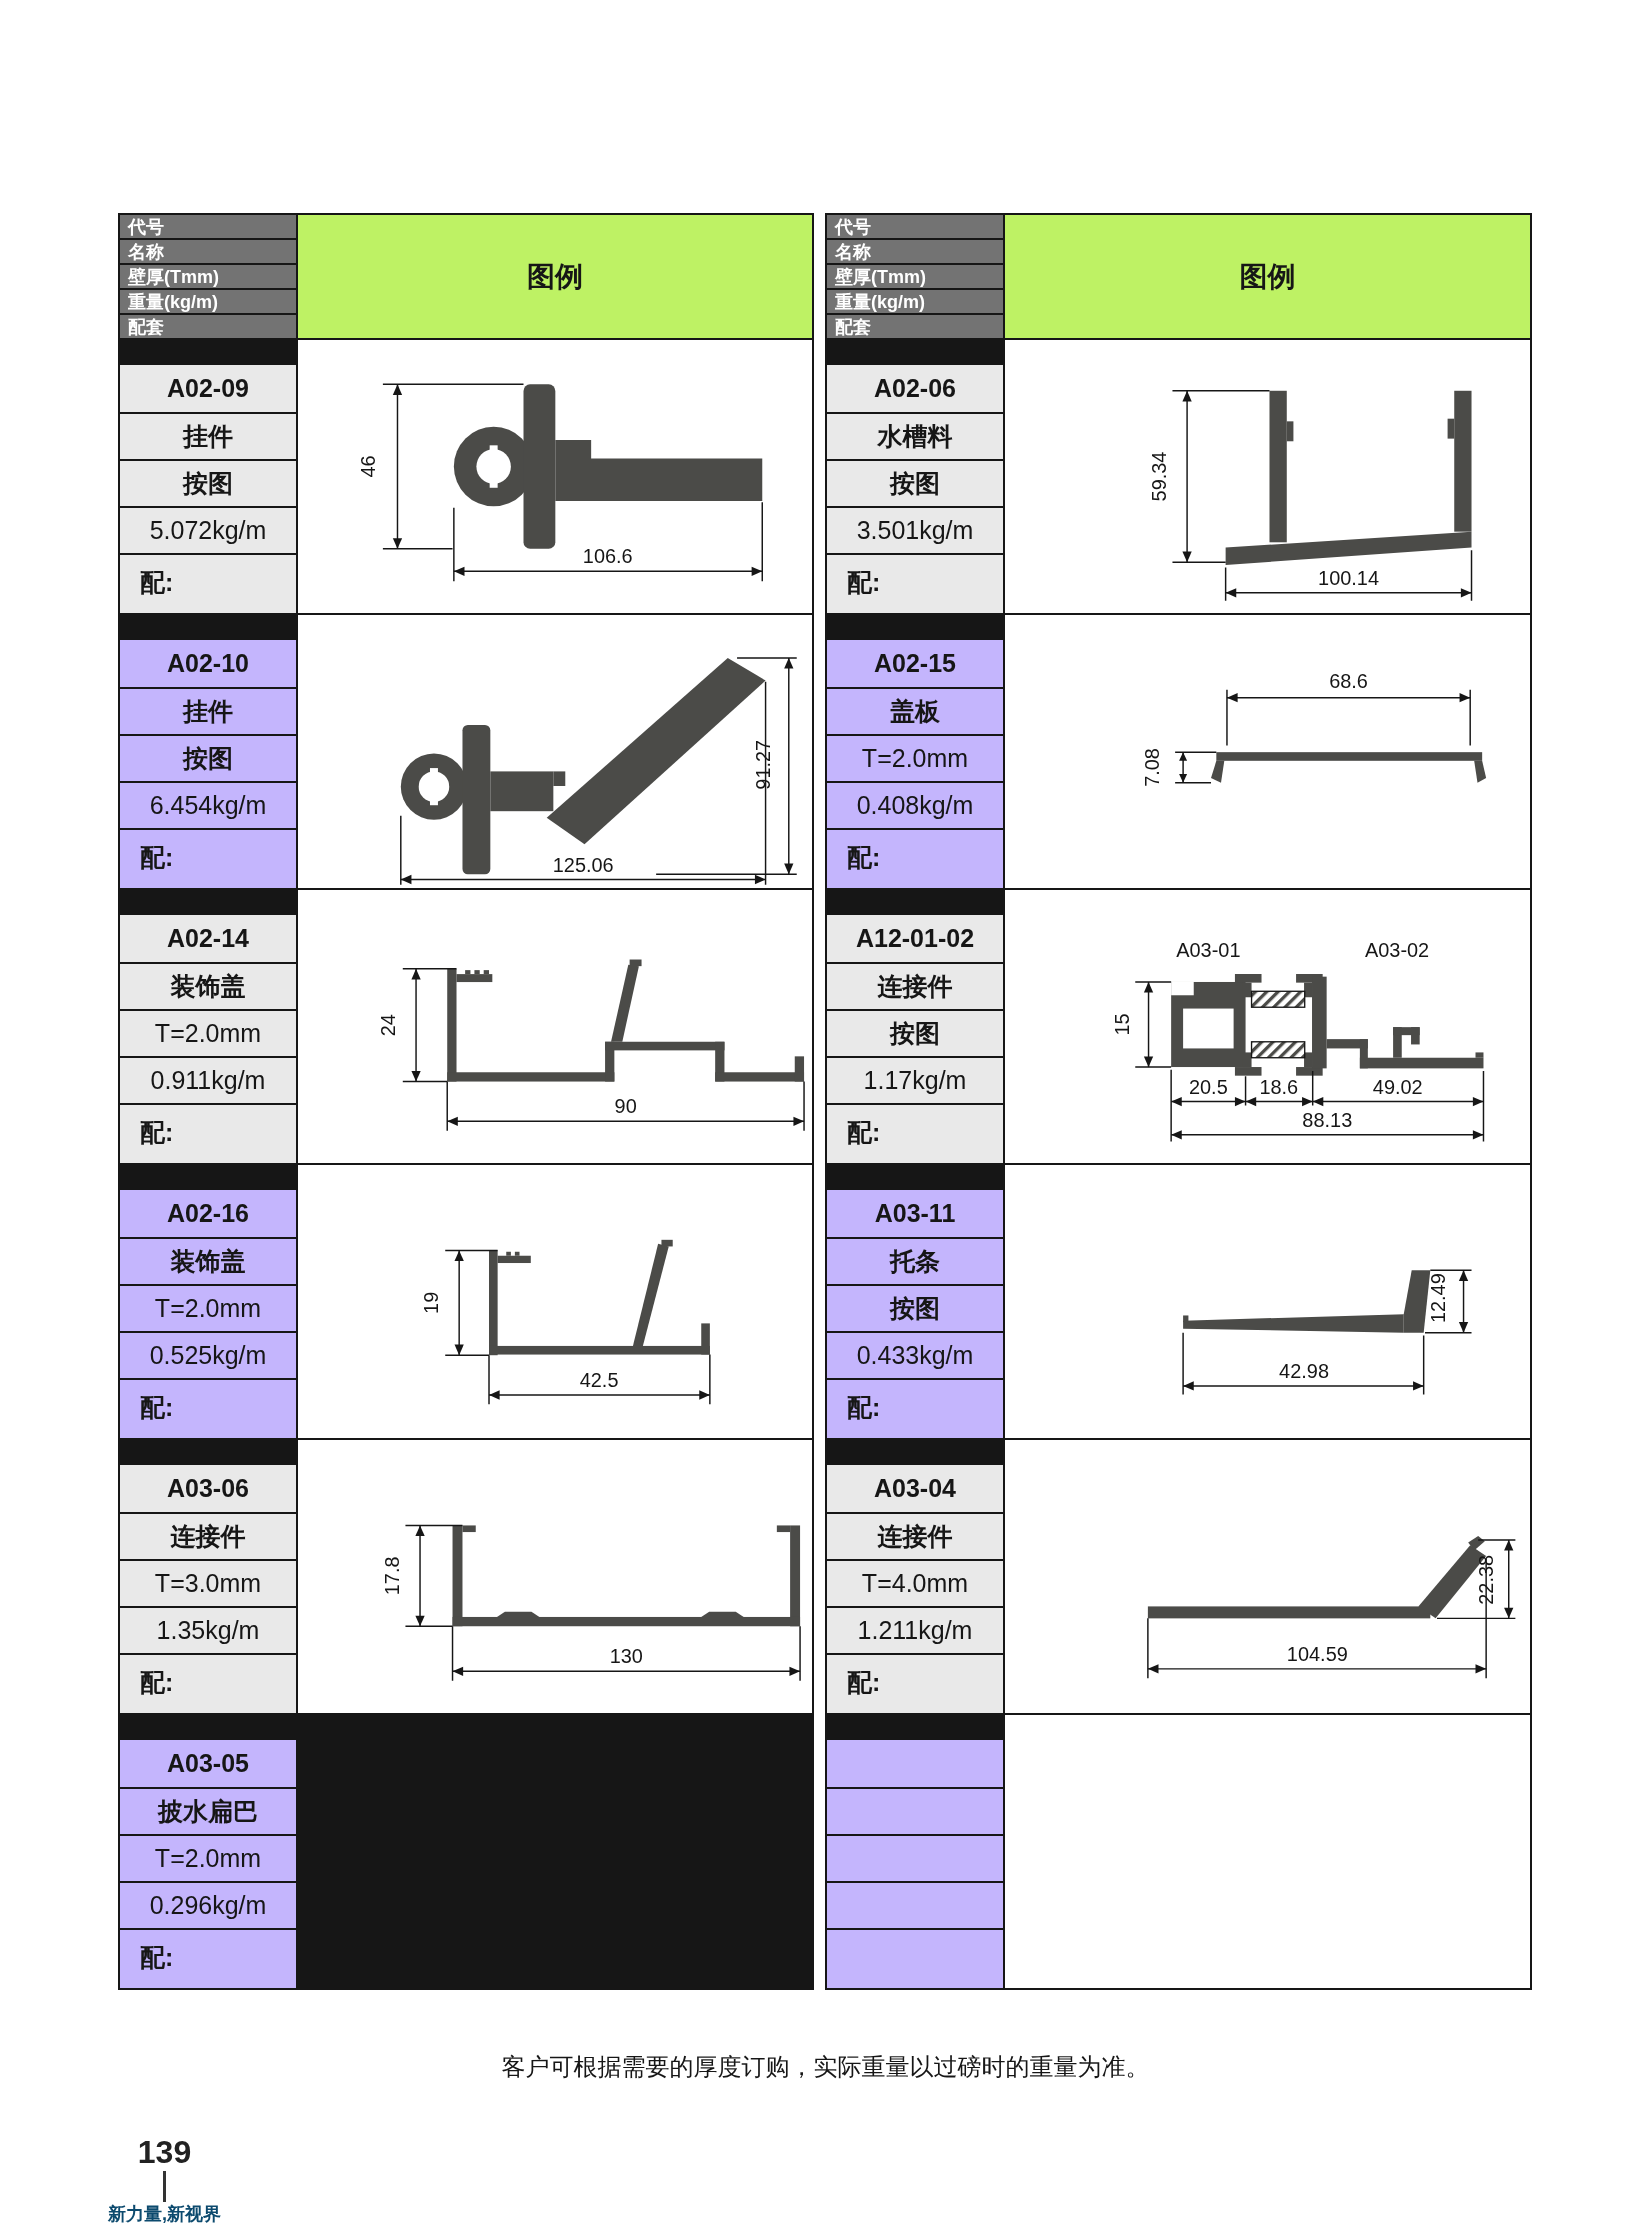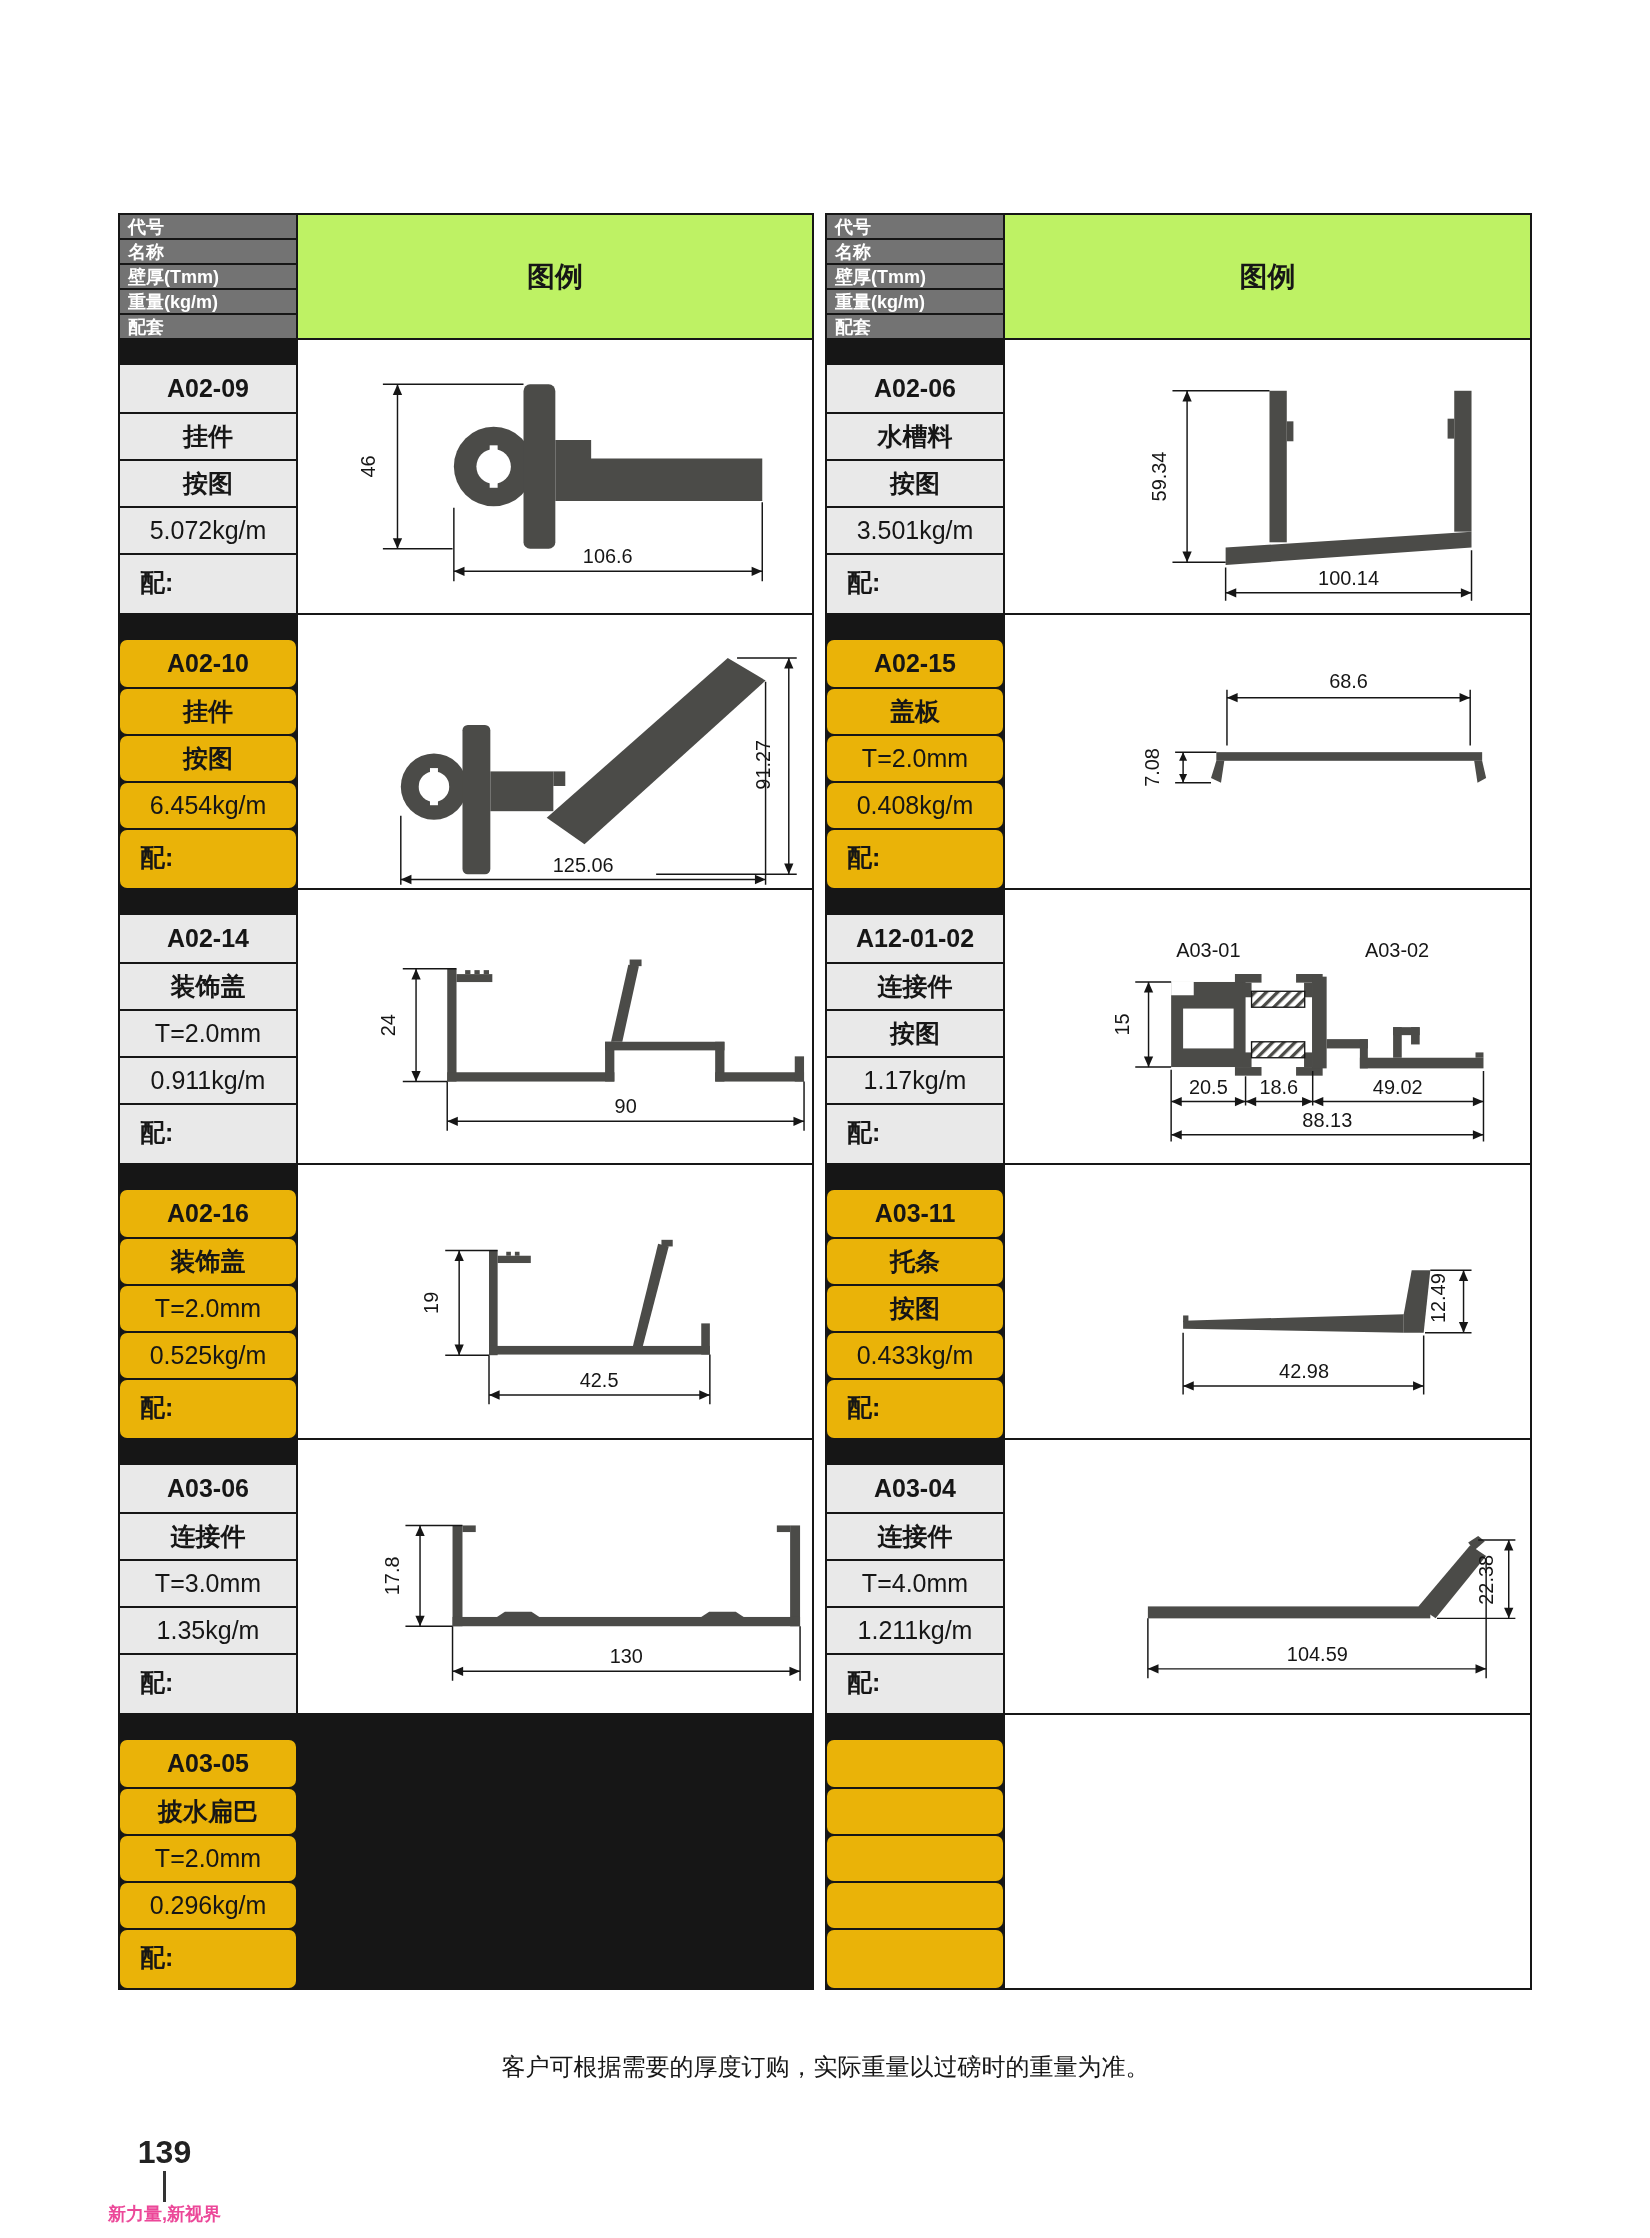--- a/index.html
+++ b/index.html
@@ -13,21 +13,21 @@
   #tblR{left:825px;top:213px;width:703px;grid-template-columns:176px 1fr;}
 
   .hcell{grid-column:1;background:#737373;color:#fff;font-weight:bold;font-size:18px;
          display:flex;align-items:center;padding-left:8px;}
   .legend{grid-column:2;grid-row:1/6;background:#bef264;display:flex;align-items:center;
           justify-content:center;font-size:28px;font-weight:bold;}
 
   .labels{grid-column:1;display:grid;grid-template-rows:47px 45px 45px 45px 1fr;gap:2px;background:#161616;margin-top:25px;}
   .labels>div{display:flex;align-items:center;justify-content:center;font-size:25px;}
   .tone-g>div{background:#e9e9e9;}
-  .tone-y>div{background:#eab308;border-radius:7px;}
+  .tone-y>div{background:#c4b5fd;}
   .code{font-weight:bold;font-size:28px;}
   .name{font-weight:bold;}
   .bold{font-weight:bold;}
   .match{justify-content:flex-start!important;align-items:flex-start!important;
          padding:10.6px 0 0 20px;font-weight:bold;}
   .draw{grid-column:2;background:#fff;}
   .draw svg{width:100%;height:100%;display:block;}
 
   
   .ink{fill:#4b4b48;stroke:none;}
@@ -36,21 +36,21 @@
   .dar{fill:#161616;stroke:none;}
   .dtx{font-family:"Liberation Sans",sans-serif;font-size:30px;fill:#161616;}
   .htc{fill:url(#hatchA);stroke:#161616;stroke-width:2;}
 
   
   .note{position:absolute;left:0;top:2048px;width:1651px;text-align:center;
         font-size:24px;line-height:37px;}
   .footer{position:absolute;left:108px;top:2134px;display:flex;align-items:center;flex-direction:column;}
   .page-num{font-size:32px;font-weight:bold;color:#222;}
   .fdiv{width:2.7px;height:31px;background:#333;margin:0 10.6px;}
-  .tagline{font-size:18px;font-weight:bold;color:#ec4899;}
+  .tagline{font-size:18px;font-weight:bold;color:#0c4a6e;}
 </style>
 </head>
 <body>
 
 <div class="page">
 
   <div class="tbl" id="tblL">
     <div class="hcell">代号</div>
     <div class="hcell">名称</div>
     <div class="hcell">壁厚(Tmm)</div>

